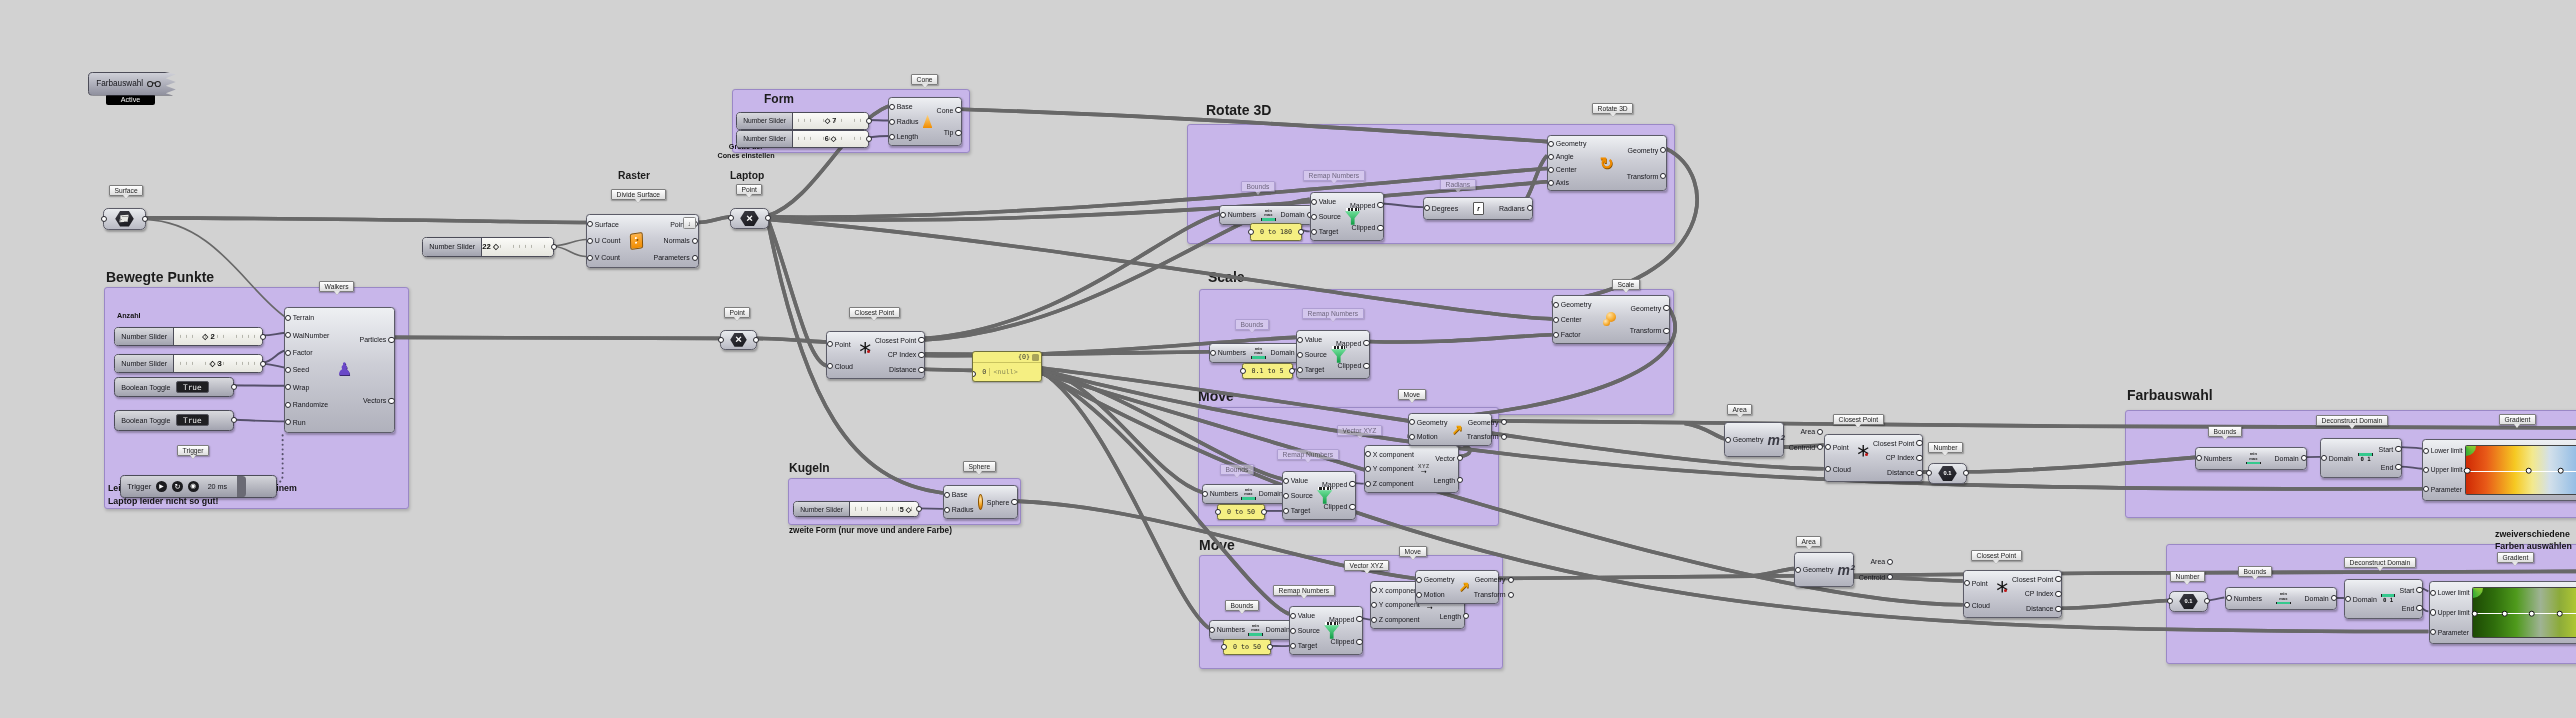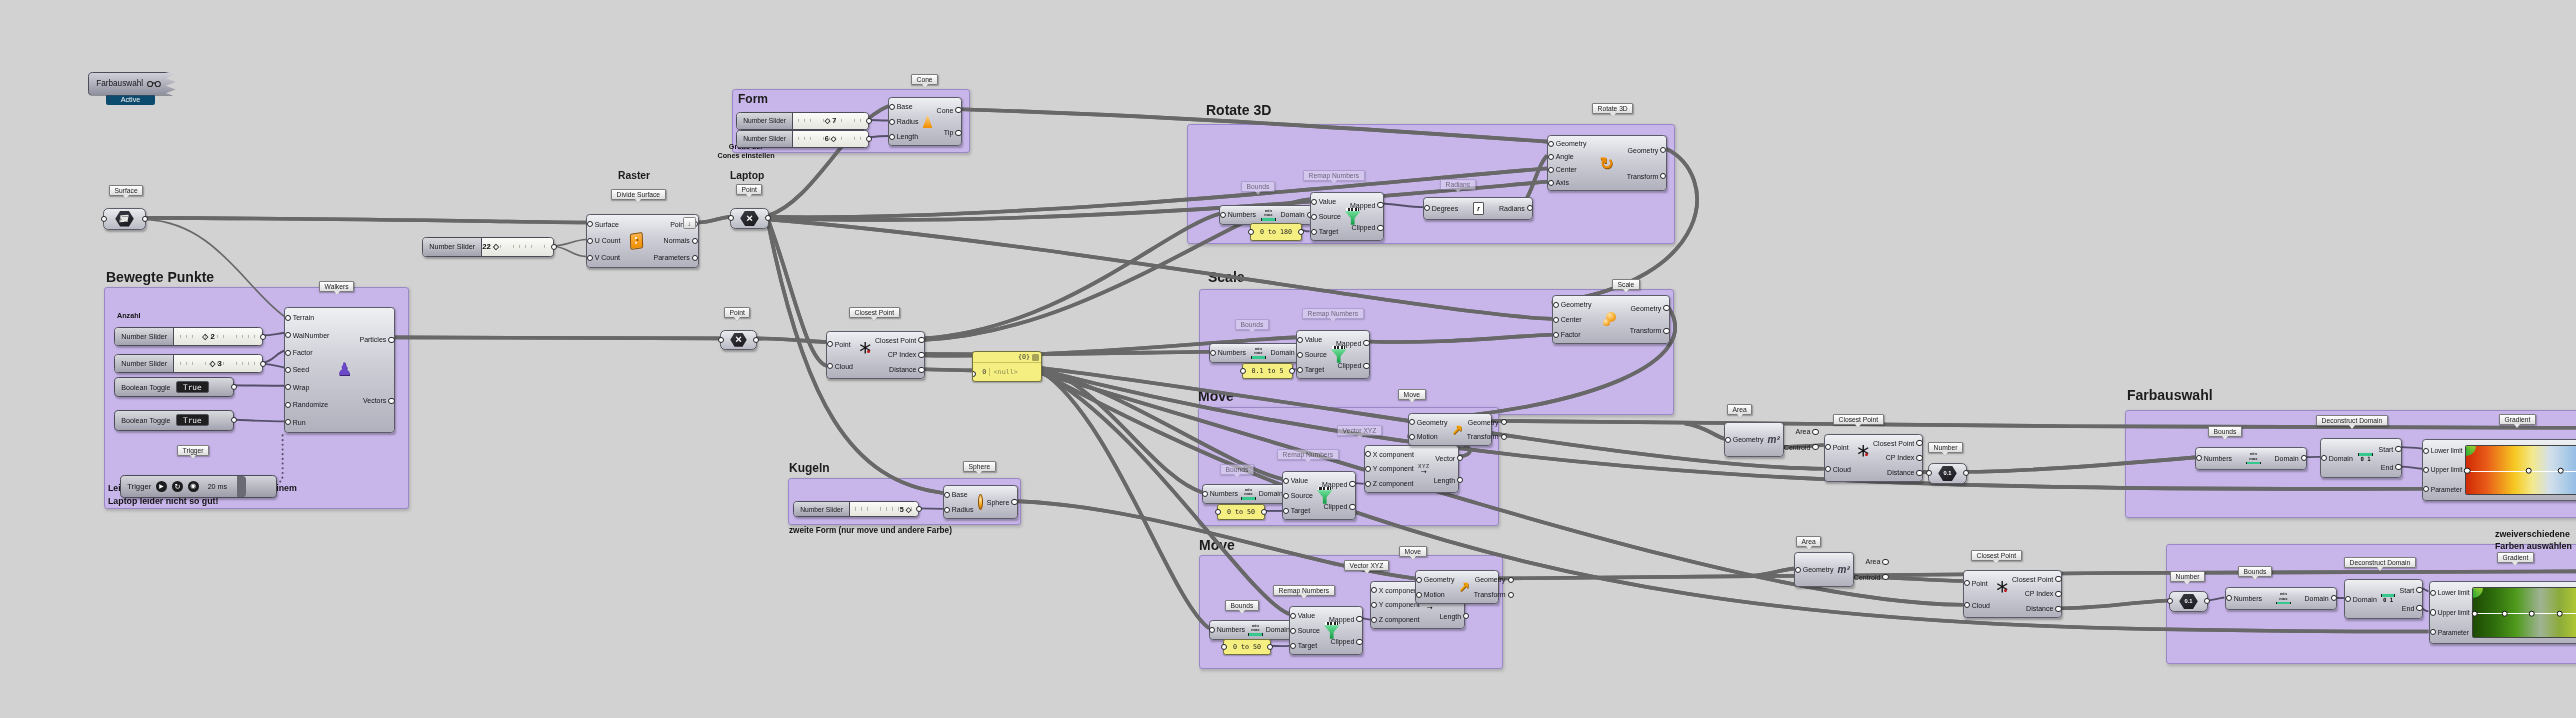--- a/index.html
+++ b/index.html
@@ -141,21 +141,21 @@
        text-shadow:0.5px 0.5px 0 #8a5200;line-height:1;}
   .icon-scale{width:15.5px;height:15.5px;position:relative;}
   .icon-scale::before{content:"";position:absolute;left:3.1px;top:0;width:10.3px;height:10.3px;border-radius:50%;
        background:radial-gradient(circle at 35% 30%,#ffe0a0,#f6a623 60%,#c96a00);}
   .icon-scale::after{content:"";position:absolute;left:0;top:7.2px;width:7.2px;height:7.2px;border-radius:50%;
        background:radial-gradient(circle at 35% 30%,#ffe8b8,#f6a623 60%,#c96a00);}
   .icon-move::before{content:"↗";font-size:13.4px;font-weight:bold;color:#f0a000;text-shadow:0.5px 0.5px 0 #8a5200;line-height:1;}
   .icon-vec{display:flex;flex-direction:column;align-items:center;color:#555;line-height:5.2px;}
   .icon-vec .xyz{font-size:5.2px;font-weight:bold;letter-spacing:0.5px;}
   .icon-vec::after{content:"➝";font-size:7.2px;color:#111;}
-  .icon-area{font-style:italic;font-weight:bold;font-size:10px;color:#3a3a44;}
+  .icon-area{font-style:italic;font-weight:bold;font-size:14px;color:#3a3a44;}
   .icon-cp{position:relative;width:15.5px;height:15.5px;}
   .icon-cp::before{content:"*";position:absolute;left:1px;top:-2.1px;font-size:24px;line-height:15.5px;
        font-family:"DejaVu Sans Mono",monospace;color:#111;}
   .icon-cp::after{content:"";position:absolute;right:0.5px;top:2.6px;width:3.6px;height:3.6px;border-radius:50%;background:#c01515;}
   .icon-decon{display:flex;flex-direction:column;align-items:center;line-height:5.7px;}
   .icon-decon .bar{width:12.4px;height:2.6px;background:#35c98e;border-left:1px solid #222;border-right:1px solid #222;}
   .icon-decon .d01{font-family:"DejaVu Sans Mono",monospace;font-size:5.7px;font-weight:bold;color:#111;margin-top:1.5px;}
   .icon-walk::before{content:"♟";font-size:17.5px;color:#6a48c8;text-shadow:0.5px 0.5px 0.5px #3a2670;line-height:1;}
   .dlbtn{position:absolute;right:2.1px;top:2.1px;width:11.3px;height:10.3px;background:linear-gradient(#fff,#ddd);
        border:0.5px solid #888;border-radius:1.5px;display:flex;align-items:center;justify-content:center;
@@ -172,42 +172,42 @@
        background:conic-gradient(from 180deg at 0% 0%,#e33,#ee3,#3a3);border-radius:0 0 100% 0;}
   .gline{position:absolute;left:0;right:0;height:0.8px;background:#fff;box-shadow:0 0 0.5px #333;}
   .gdot{position:absolute;width:4.6px;height:4.6px;border-radius:50%;background:#fff;border:1.3px solid #111;
        transform:translate(-50%,-50%);}
 
   
   .exceptions{position:absolute;display:flex;align-items:center;gap:4.1px;padding:0 9.3px 0 7.2px;
        background:linear-gradient(180deg,#cfd0d8,#8f909e);border:0.8px solid #4c4c58;
        border-radius:4.6px 0 0 4.6px;z-index:3;font-size:8.2px;color:#15151a;
        clip-path:polygon(0 0,85% 0,97% 10%,86% 26%,97% 42%,86% 58%,97% 74%,86% 90%,94% 100%,0 100%);}
-  .activetag{position:absolute;background:#0c4a6e;color:#f2f2f2;font-size:7.2px;display:flex;
+  .activetag{position:absolute;background:#000000;color:#f2f2f2;font-size:7.2px;display:flex;
        align-items:center;justify-content:center;border-radius:2.1px;z-index:2;}
 </style>
 </head>
 <body>
 
 <div id="canvas">
 
   <div class="group" style="left:104px;top:287px;width:303px;height:220px"></div>
   <div class="group" style="left:732px;top:89px;width:236px;height:62px"></div>
   <div class="group" style="left:788px;top:478px;width:231px;height:45px"></div>
   <div class="group" style="left:1187px;top:124px;width:486px;height:118px"></div>
   <div class="group" style="left:1199px;top:289px;width:473px;height:124px"></div>
   <div class="group" style="left:1198px;top:407px;width:299px;height:117px"></div>
   <div class="group" style="left:1199px;top:555px;width:302px;height:112px"></div>
   <div class="group" style="left:2125px;top:410px;width:586px;height:106px"></div>
   <div class="group" style="left:2166px;top:544px;width:546px;height:118px"></div>
 
   <div class="gtitle t27" style="left:106px;top:269px">Bewegte Punkte</div>
   <div class="gtitle t20" style="left:618px;top:170px">Raster</div>
   <div class="gtitle t20" style="left:730px;top:170px">Laptop</div>
-  <div class="gtitle t23" style="left:738px;top:92px">Form</div>
+  <div class="gtitle t23" style="left:764px;top:92px">Form</div>
   <div class="gtitle t23" style="left:789px;top:461px">Kugeln</div>
   <div class="gtitle t27" style="left:1206px;top:102px">Rotate 3D</div>
   <div class="gtitle t27" style="left:1208px;top:269px">Scale</div>
   <div class="gtitle t27" style="left:1198px;top:388px">Move</div>
   <div class="gtitle t27" style="left:1199px;top:537px">Move</div>
   <div class="gtitle t27" style="left:2127px;top:387px">Farbauswahl</div>
 
   <div class="ann" style="left:117px;top:311px;font-size:7.2px">Anzahl</div>
   <div class="ann" style="left:714px;top:142px;width:64px;text-align:center;white-space:normal;font-size:7.2px;line-height:9.3px">
     <span>Größe der</span><br>

